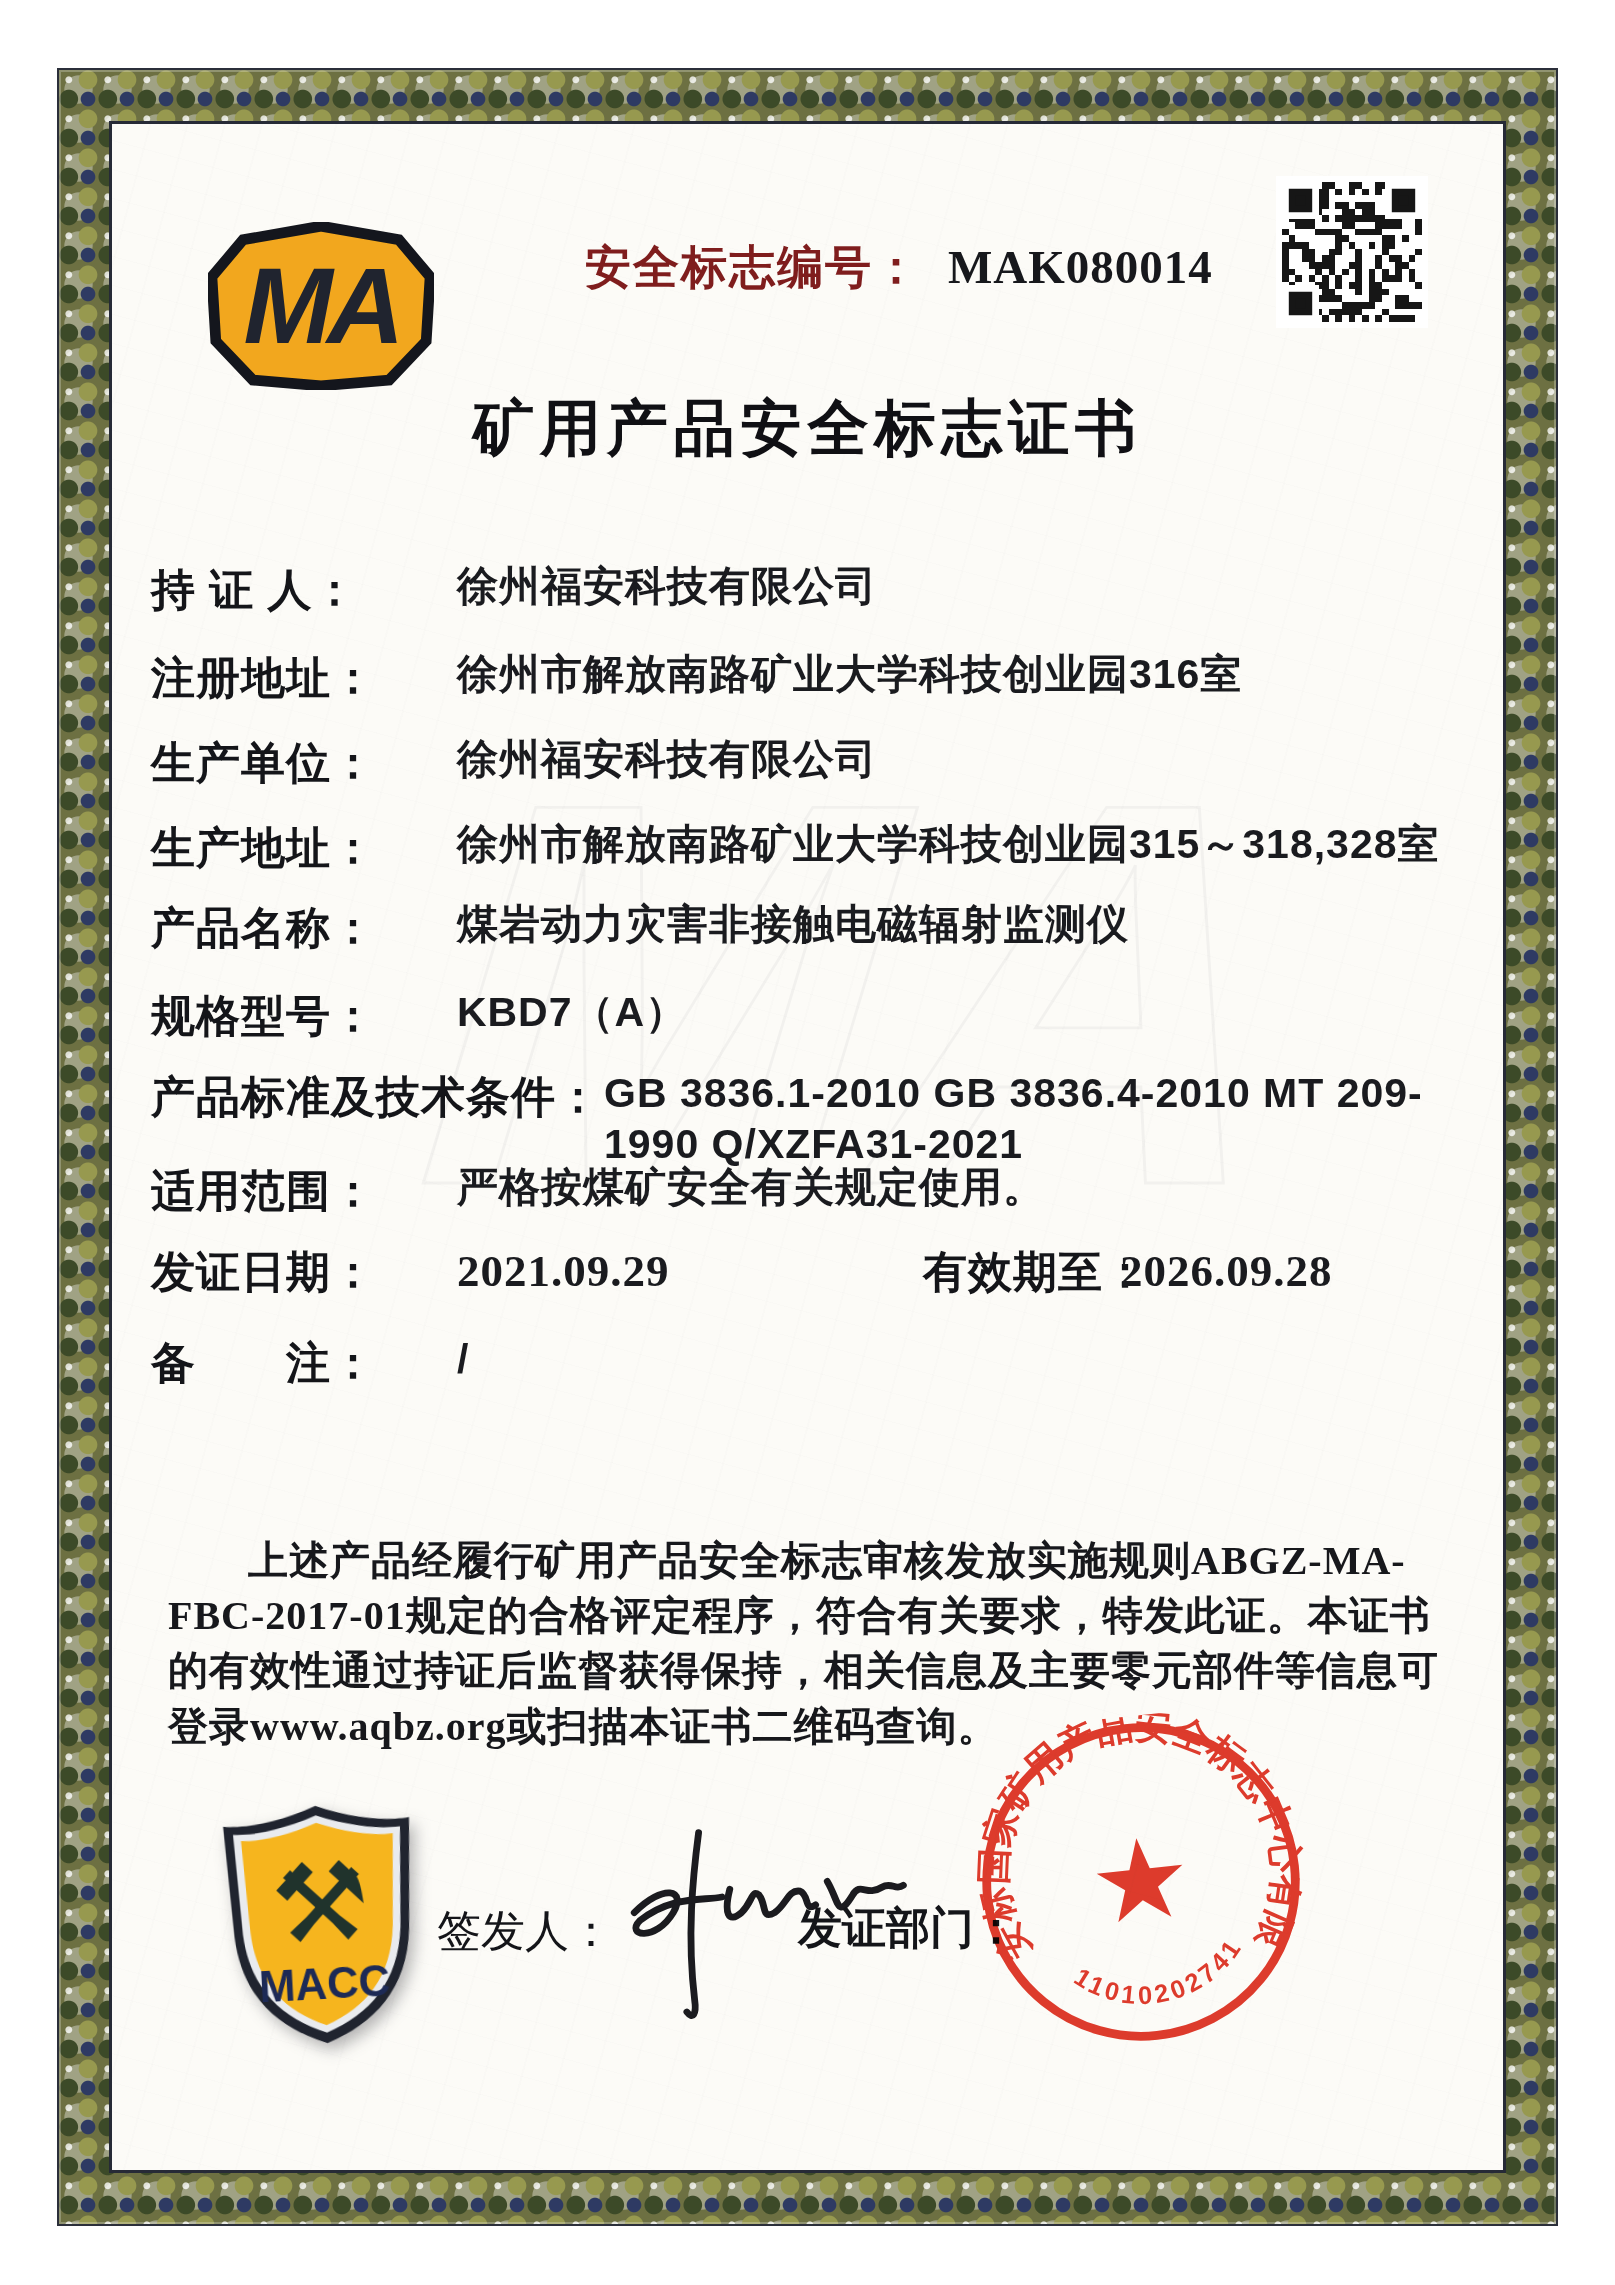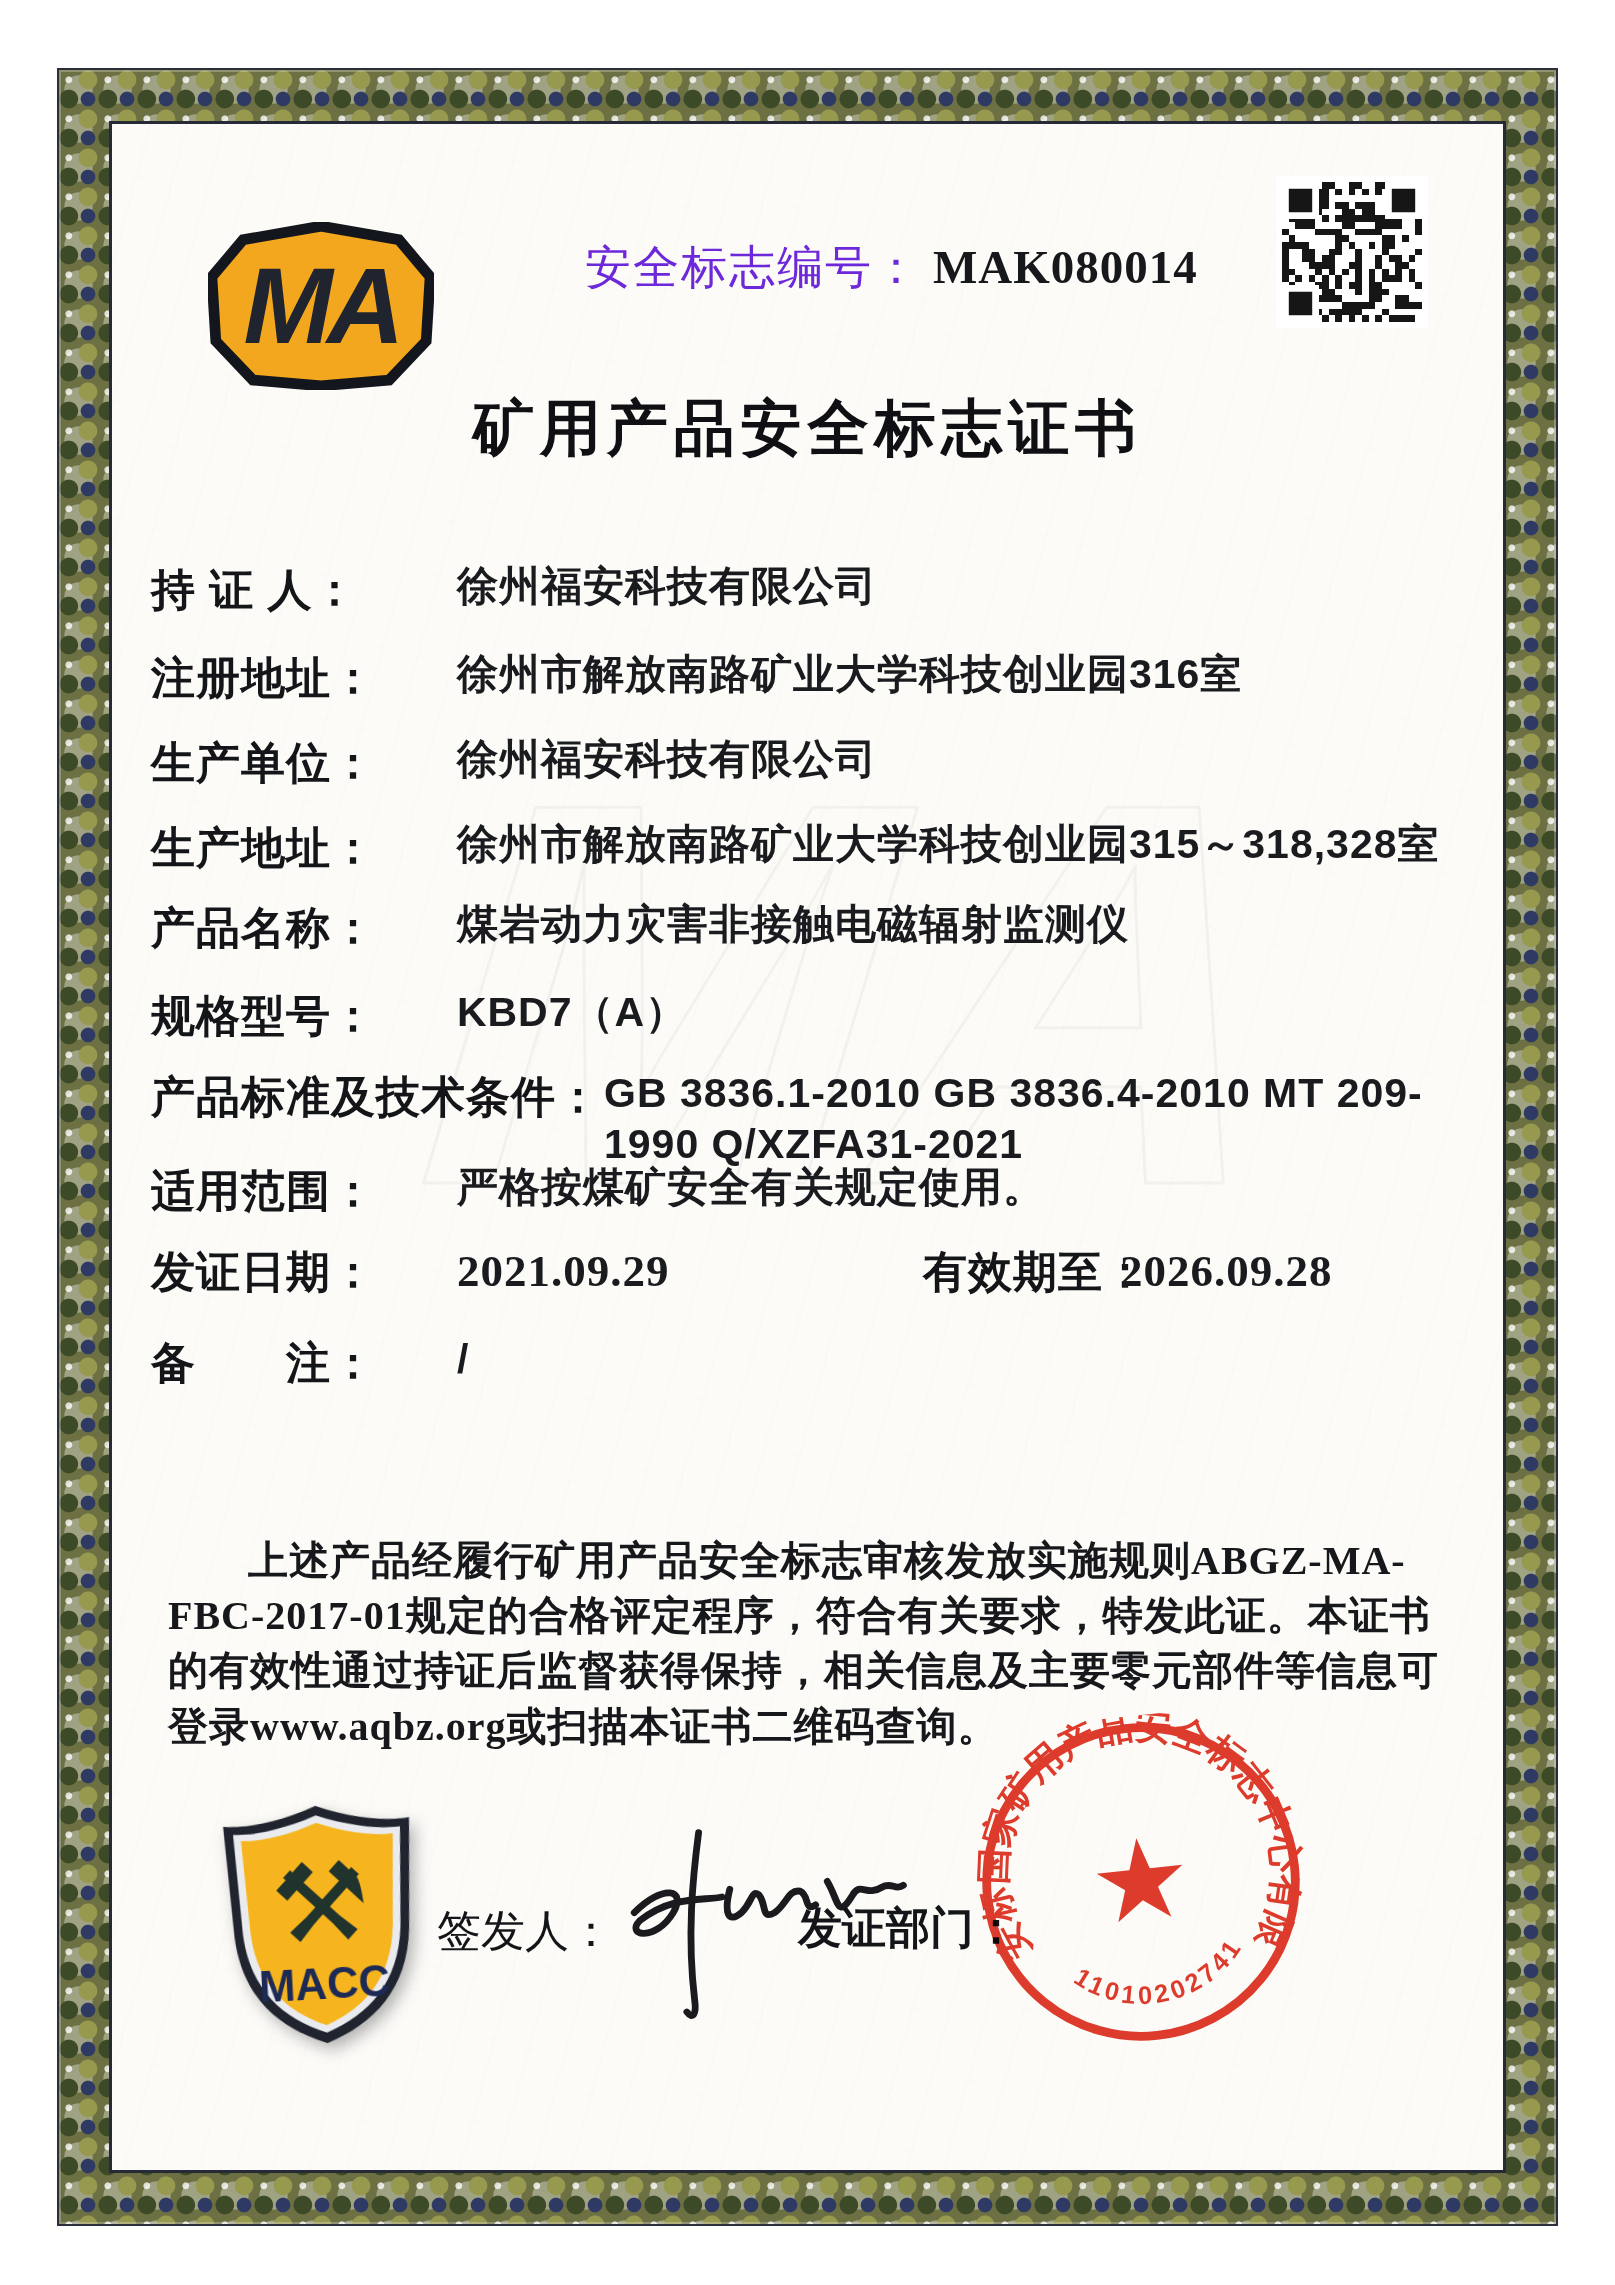--- a/index.html
+++ b/index.html
@@ -35,23 +35,23 @@
     position:absolute;left:419px;top:624px;width:878px;height:741px;
     font-size:546px;font-weight:bold;font-style:italic;line-height:741px;text-align:center;
     color:transparent;-webkit-text-stroke:2.9px rgba(70,75,100,.055);
     transform:skewX(-6deg);pointer-events:none;user-select:none;
   }
   
   .ma-logo{position:absolute;left:208px;top:222px;width:226px;height:168px;}
   .ma-logo svg{width:100%;height:100%;}
   
   .head-row{position:absolute;left:585px;top:237px;display:flex;align-items:baseline;}
-  .head-label{font-size:46px;font-weight:normal;color:#6d28d9;letter-spacing:2px;}
+  .head-label{font-size:46px;font-weight:bold;color:#7f1d1d;letter-spacing:2px;}
   .head-number{font-size:47px;font-weight:bold;color:#17181c;
-    font-family:"Liberation Serif","DejaVu Serif",serif;margin-left:12px;letter-spacing:1px;}
+    font-family:"Liberation Serif","DejaVu Serif",serif;margin-left:27px;letter-spacing:1px;}
   
   .qr{position:absolute;left:1276px;top:176px;width:152px;height:152px;background:#fff;}
   .qr .cells{position:absolute;inset:5.9px;display:grid;grid-template-columns:repeat(21,1fr);grid-template-rows:repeat(21,1fr);}
   .qr .cells div{background:transparent;}
   .qr .cells div.on{background:#161616;}
   .qr .finder{position:absolute;width:37px;height:37px;background:#161616;
     box-shadow:inset 0 0 0 6.8px #ffffff, inset 0 0 0 13.7px #161616;}
   .qr .f-tl{left:5.9px;top:5.9px;} .qr .f-tr{right:5.9px;top:5.9px;} .qr .f-bl{left:5.9px;bottom:5.9px;}
   
   .title{

